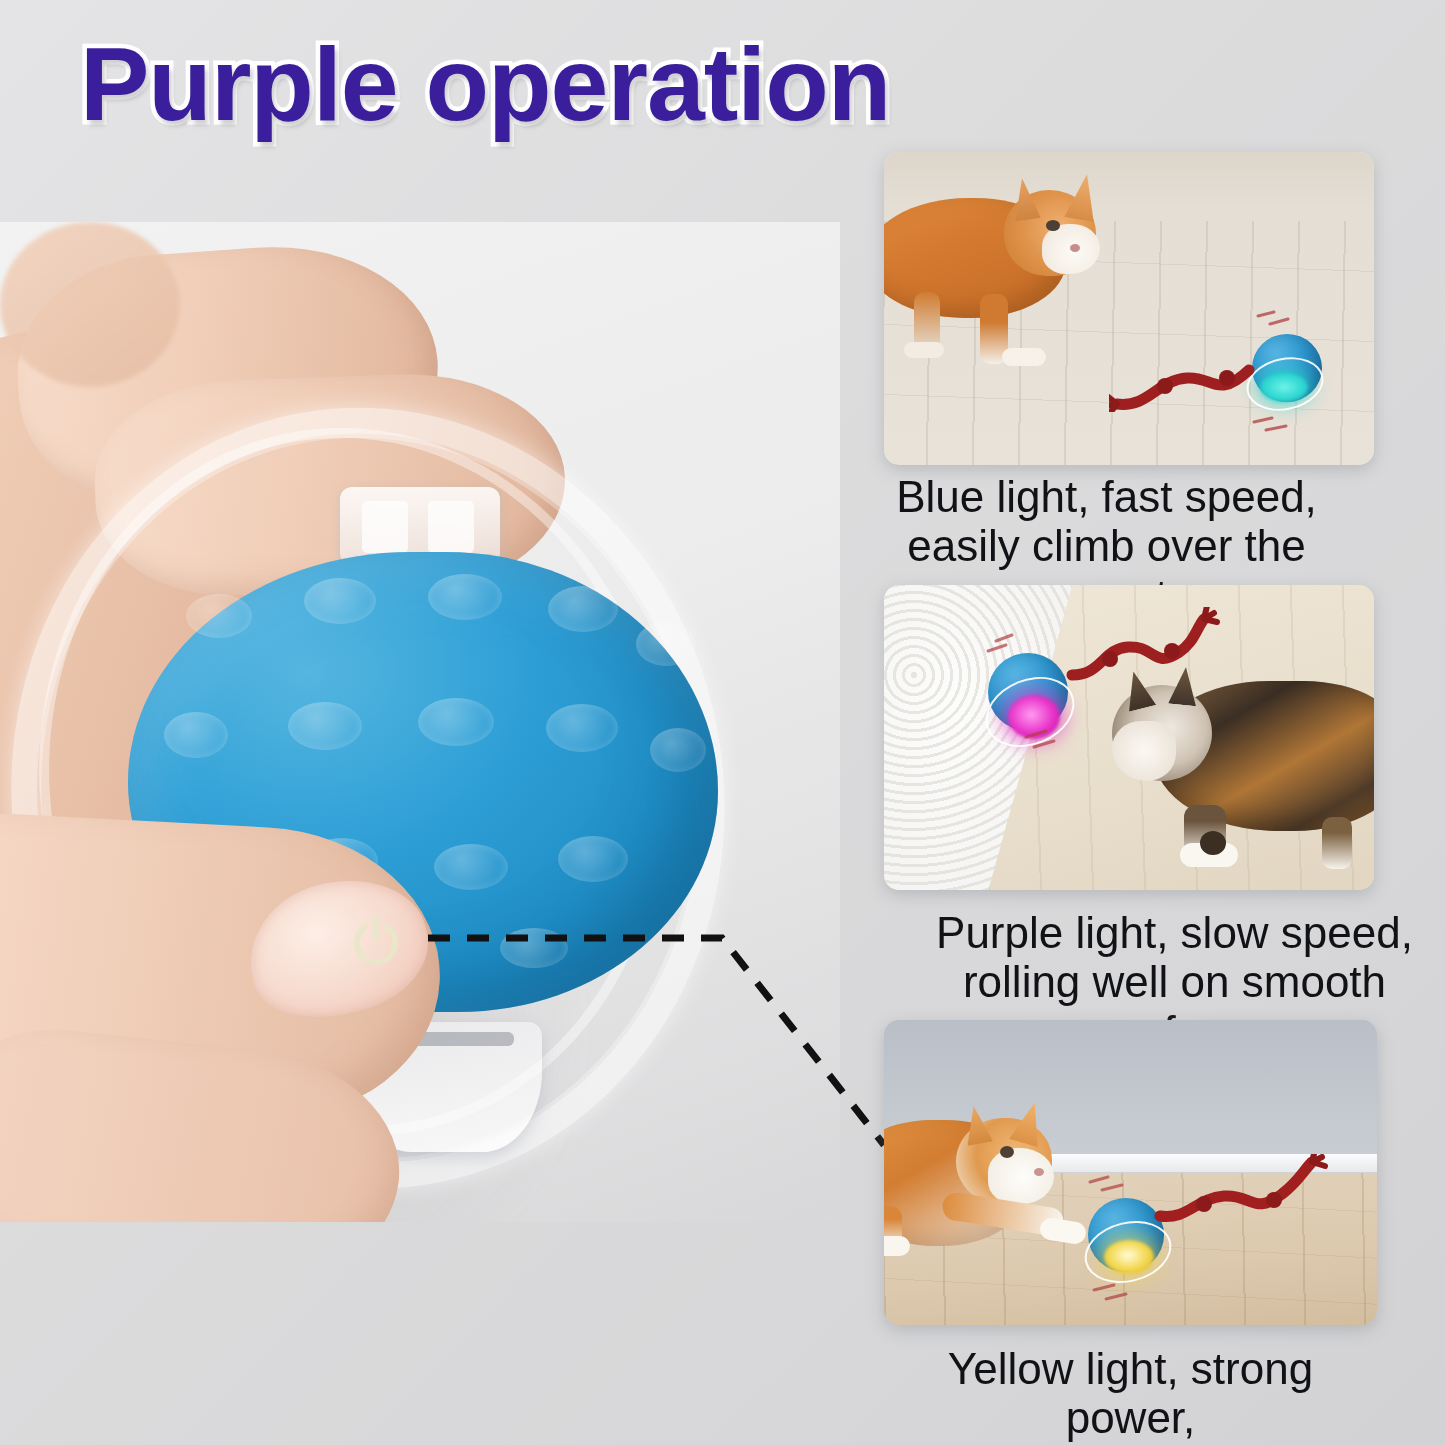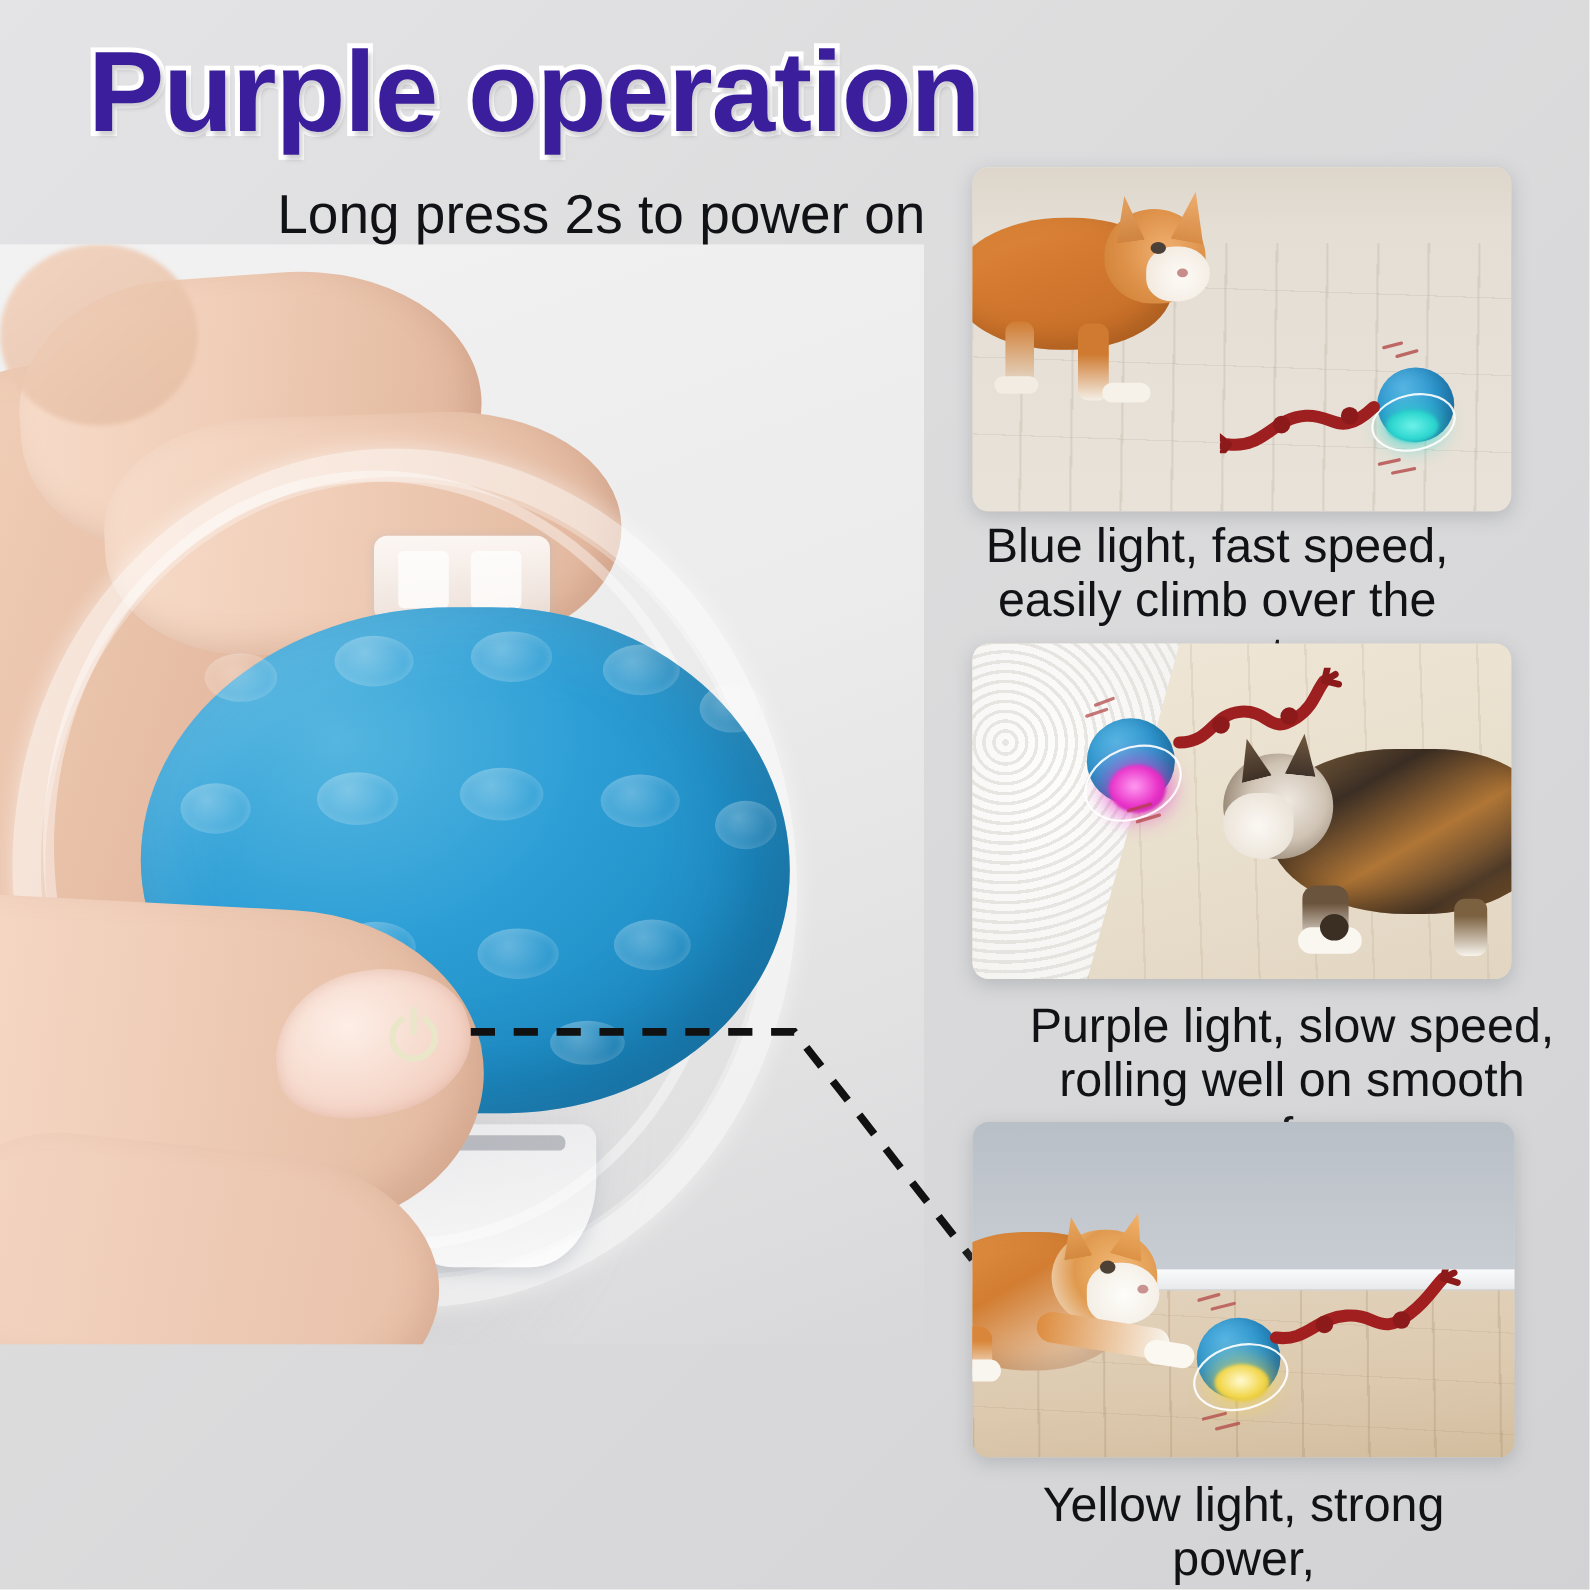--- a/index.html
+++ b/index.html
@@ -350,15 +350,14 @@
           <line x1="26" y1="22" x2="46" y2="17"></line>
         <line x1="18" y1="122" x2="38" y2="117"></line>
           <line x1="30" y1="131" x2="50" y2="126"></line>
       </g>
     </svg>
   </div>
   <div class="cap" style="left:884px;top:1344px;width:493px;">Yellow light, strong power,
 only motion when being kicked</div>
 
   <div class="title">Purple operation</div>
-  <div class="subtitle">Long press 2s to power on</div>
 
 </div>
 
 </body></html>

